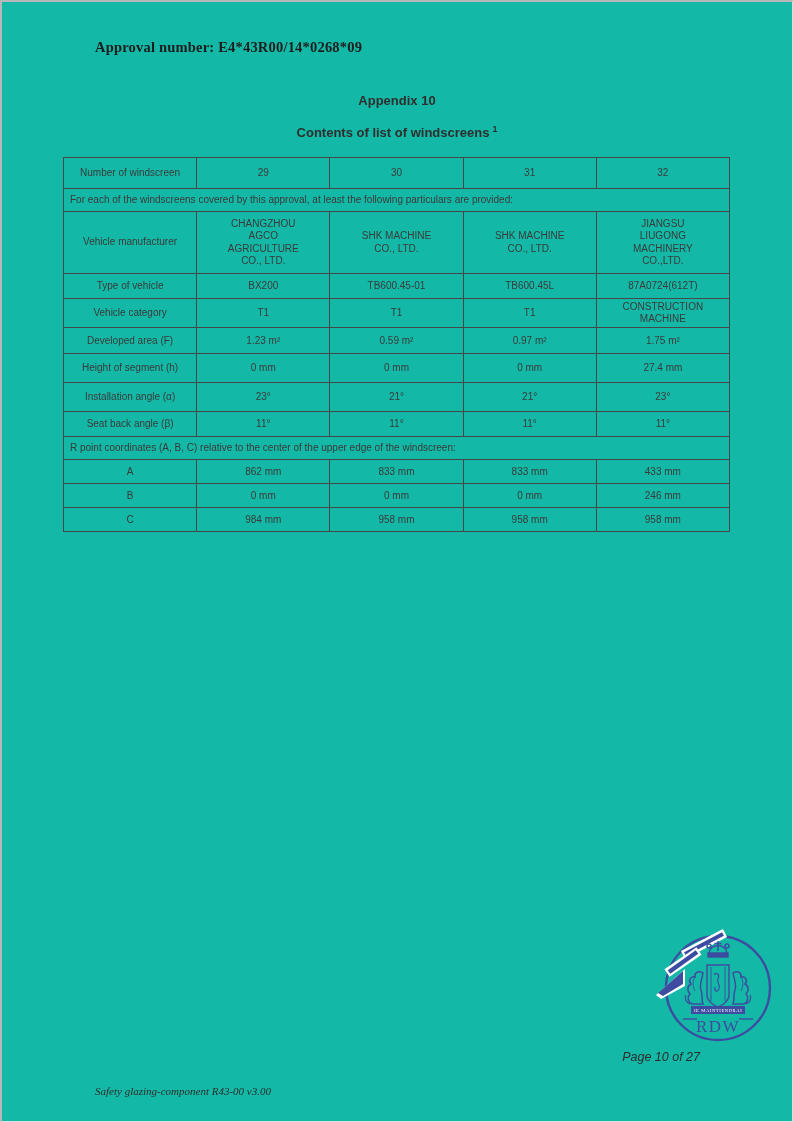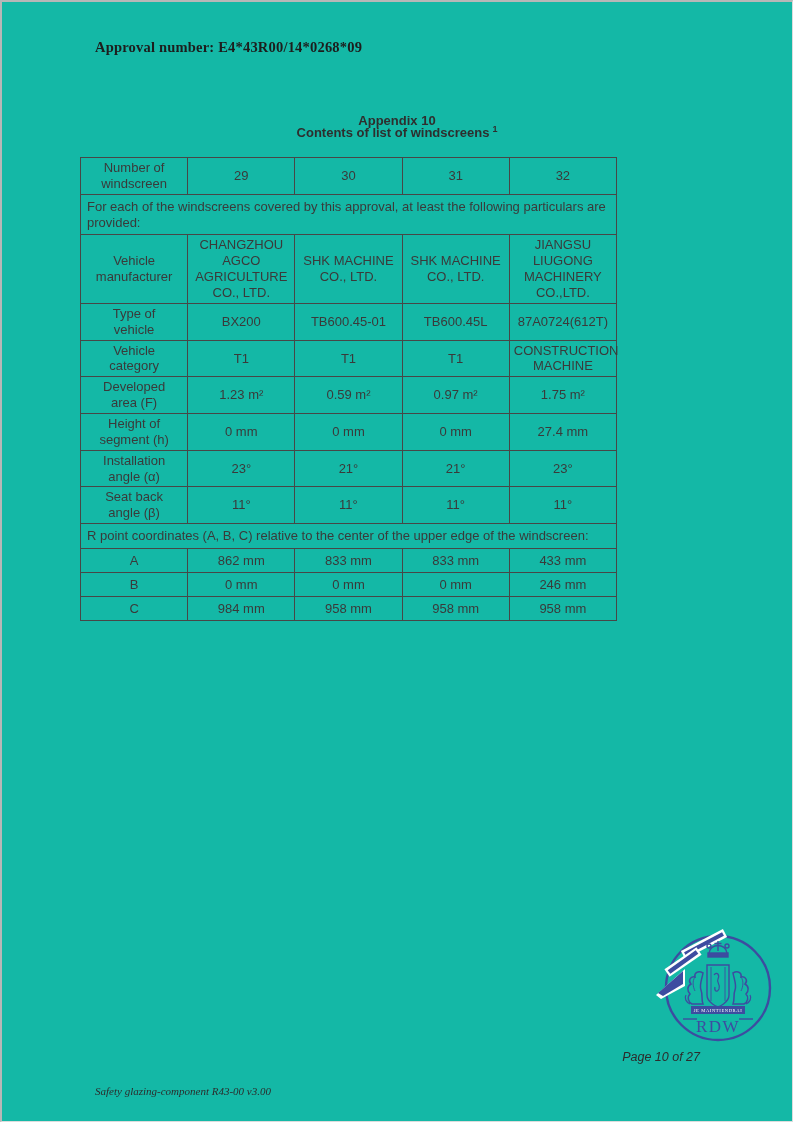--- a/index.html
+++ b/index.html
@@ -16,31 +16,31 @@
     color:#383838;
     overflow:hidden;
   }
   .approval{
     position:absolute;left:93px;top:37px;
     font-family:"Liberation Serif","DejaVu Serif",serif;
     font-weight:bold;font-size:14.5px;letter-spacing:.2px;color:#1d1d1d;
   }
   .title1{
     position:absolute;left:0;top:91px;width:100%;
-    text-align:center;font-weight:bold;font-size:13px;color:#2e2e2e;margin-top:20px;
+    text-align:center;font-weight:bold;font-size:13px;color:#2e2e2e;
   }
   .title2{
     position:absolute;left:0;top:122px;width:100%;
     text-align:center;font-weight:bold;font-size:13px;color:#2e2e2e;
   }
   .title2 sup{font-size:9px;margin-left:3px;}
   table.ws{
-    position:absolute;left:61px;top:155px;width:537px;
+    position:absolute;left:61px;top:155px;width:667px;
     border-collapse:collapse;table-layout:fixed;
-    font-size:13px;line-height:1.22;color:#3a3a3a;margin-left:17px;
+    font-size:10px;line-height:1.22;color:#3a3a3a;
   }
   table.ws td{
     border:1px solid #474747;
     text-align:center;vertical-align:middle;
     padding:2px 4px;box-sizing:border-box;
     white-space:pre-line;
   }
   table.ws td.lbl{padding:2px 14px;}
   table.ws td.full{text-align:left;padding:4px 6px;white-space:normal;}
   tr.h31 td{height:31px;} tr.h23 td{height:23px;} tr.h62 td{height:62px;}

